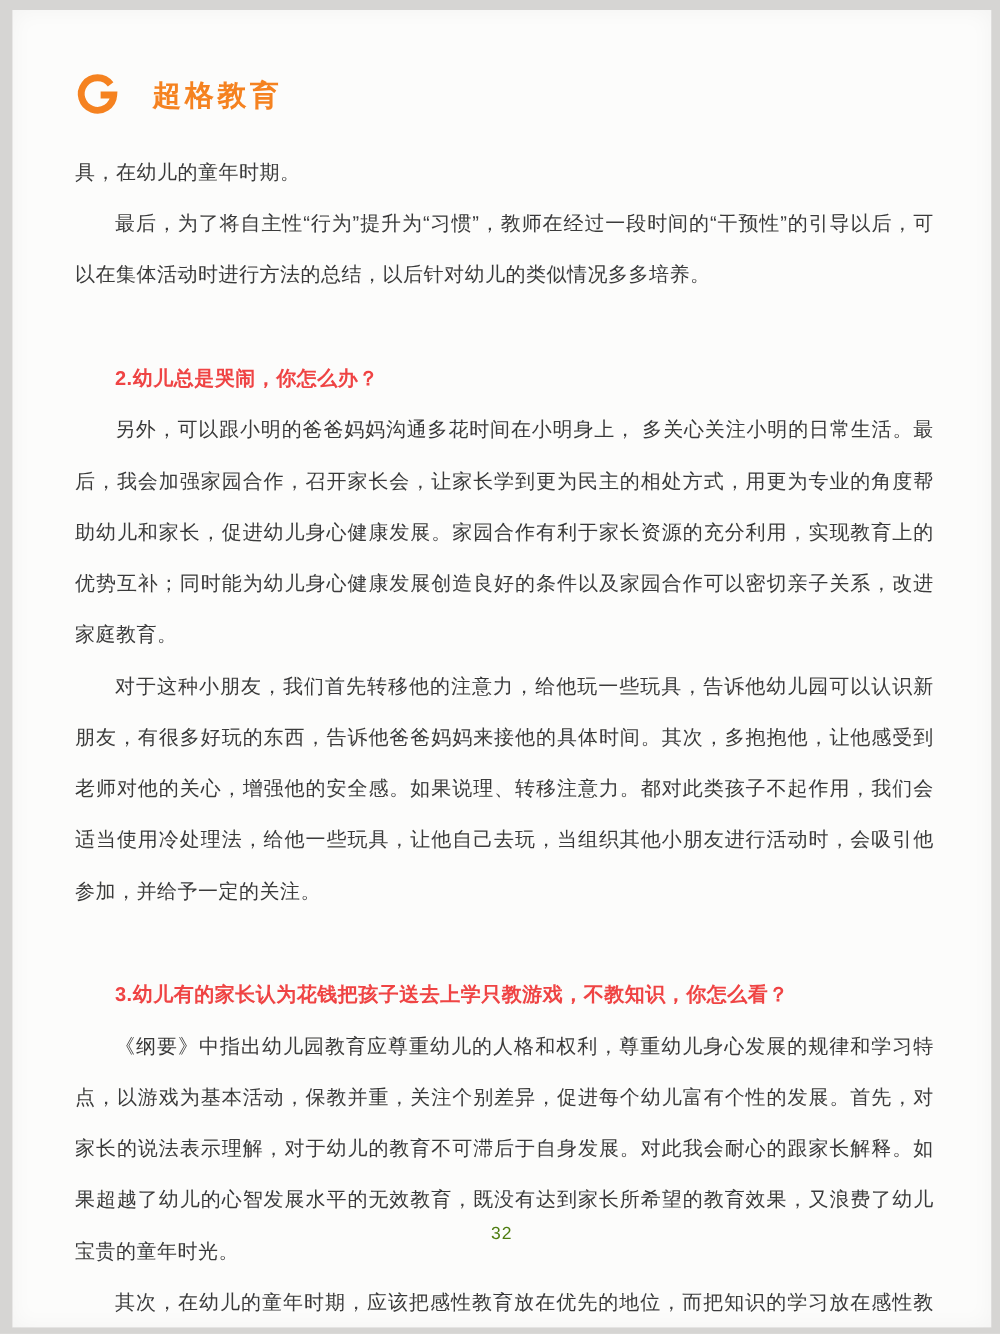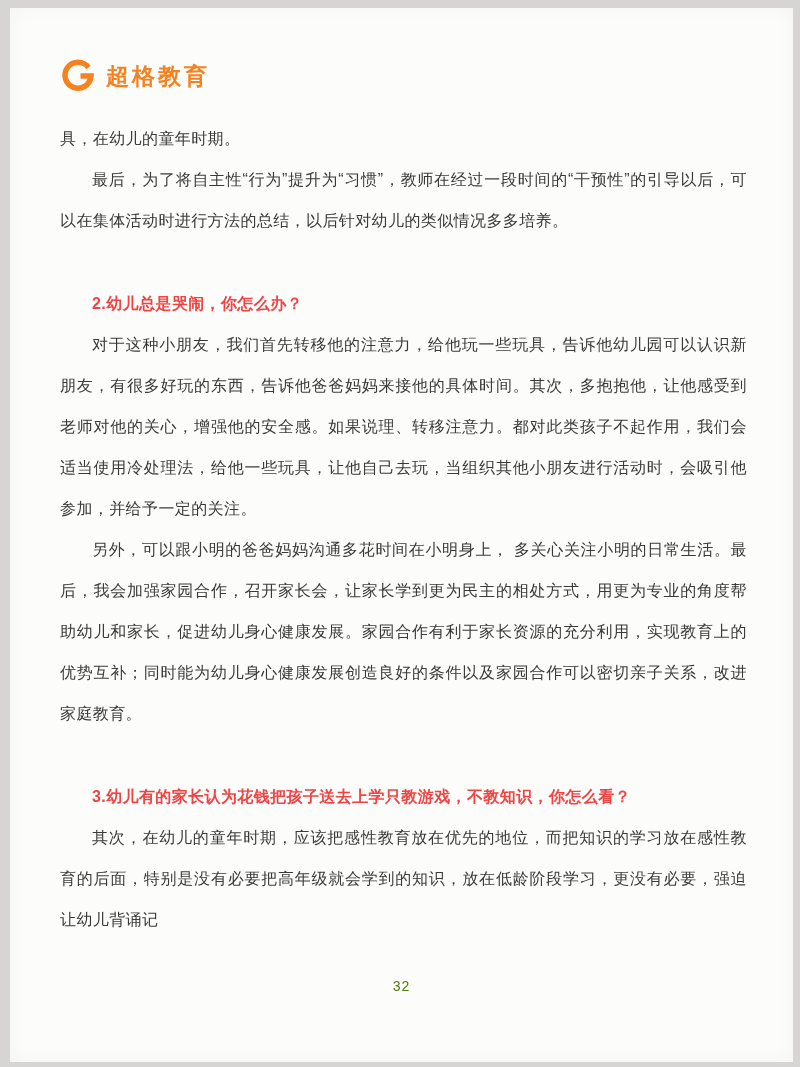--- a/index.html
+++ b/index.html
@@ -23,21 +23,21 @@
     right: 7px;
     bottom: 5px;
     background: #fcfcfb;
     box-shadow: inset 0 0 18px rgba(0,0,0,0.04);
     box-sizing: border-box;
     padding: 48px 46px 0 50px;
   }
   .logo {
     display: flex;
     align-items: center;
-    gap: 10px;
+    gap: 26px;
     height: 40px;
     margin-bottom: 22px;
   }
   .logo-icon {
     width: 36px;
     height: 36px;
     display: inline-block;
   }
   .logo-text {
     font-size: 23px;
@@ -92,22 +92,23 @@
           <path d="M 28.5 9.5 A 13 13 0 1 0 31 18 L 20.5 18" fill="none" stroke="#f58220" stroke-width="5.5" stroke-linecap="butt"></path>
         </svg>
       </span>
       <span class="logo-text">超格教育</span>
     </div>
 
     <div class="content">
       <p class="para cont">具，在幼儿的童年时期。</p>
       <p class="para">最后，为了将自主性“行为”提升为“习惯”，教师在经过一段时间的“干预性”的引导以后，可以在集体活动时进行方法的总结，以后针对幼儿的类似情况多多培养。</p>
       <p class="heading">2.幼儿总是哭闹，你怎么办？</p>
+      <p class="para">另外，可以跟小明的爸爸妈妈沟通多花时间在小明身上， 多关心关注小明的日常生活。最后，我会加强家园合作，召开家长会，让家长学到更为民主的相处方式，用更为专业的角度帮助幼儿和家长，促进幼儿身心健康发展。家园合作有利于家长资源的充分利用，实现教育上的优势互补；同时能为幼儿身心健康发展创造良好的条件以及家园合作可以密切亲子关系，改进家庭教育。</p>
       <p class="para">对于这种小朋友，我们首先转移他的注意力，给他玩一些玩具，告诉他幼儿园可以认识新朋友，有很多好玩的东西，告诉他爸爸妈妈来接他的具体时间。其次，多抱抱他，让他感受到老师对他的关心，增强他的安全感。如果说理、转移注意力。都对此类孩子不起作用，我们会适当使用冷处理法，给他一些玩具，让他自己去玩，当组织其他小朋友进行活动时，会吸引他参加，并给予一定的关注。</p>
-      <p class="para">另外，可以跟小明的爸爸妈妈沟通多花时间在小明身上， 多关心关注小明的日常生活。最后，我会加强家园合作，召开家长会，让家长学到更为民主的相处方式，用更为专业的角度帮助幼儿和家长，促进幼儿身心健康发展。家园合作有利于家长资源的充分利用，实现教育上的优势互补；同时能为幼儿身心健康发展创造良好的条件以及家园合作可以密切亲子关系，改进家庭教育。</p>
       <p class="heading">3.幼儿有的家长认为花钱把孩子送去上学只教游戏，不教知识，你怎么看？</p>
+      <p class="para">《纲要》中指出幼儿园教育应尊重幼儿的人格和权利，尊重幼儿身心发展的规律和学习特点，以游戏为基本活动，保教并重，关注个别差异，促进每个幼儿富有个性的发展。首先，对家长的说法表示理解，对于幼儿的教育不可滞后于自身发展。对此我会耐心的跟家长解释。如果超越了幼儿的心智发展水平的无效教育，既没有达到家长所希望的教育效果，又浪费了幼儿宝贵的童年时光。</p>
       <p class="para">其次，在幼儿的童年时期，应该把感性教育放在优先的地位，而把知识的学习放在感性教育的后面，特别是没有必要把高年级就会学到的知识，放在低龄阶段学习，更没有必要，强迫让幼儿背诵记</p>
     </div>
 
     <div class="page-number">32</div>
 
   </div>
 </div>
 
 </body></html>

